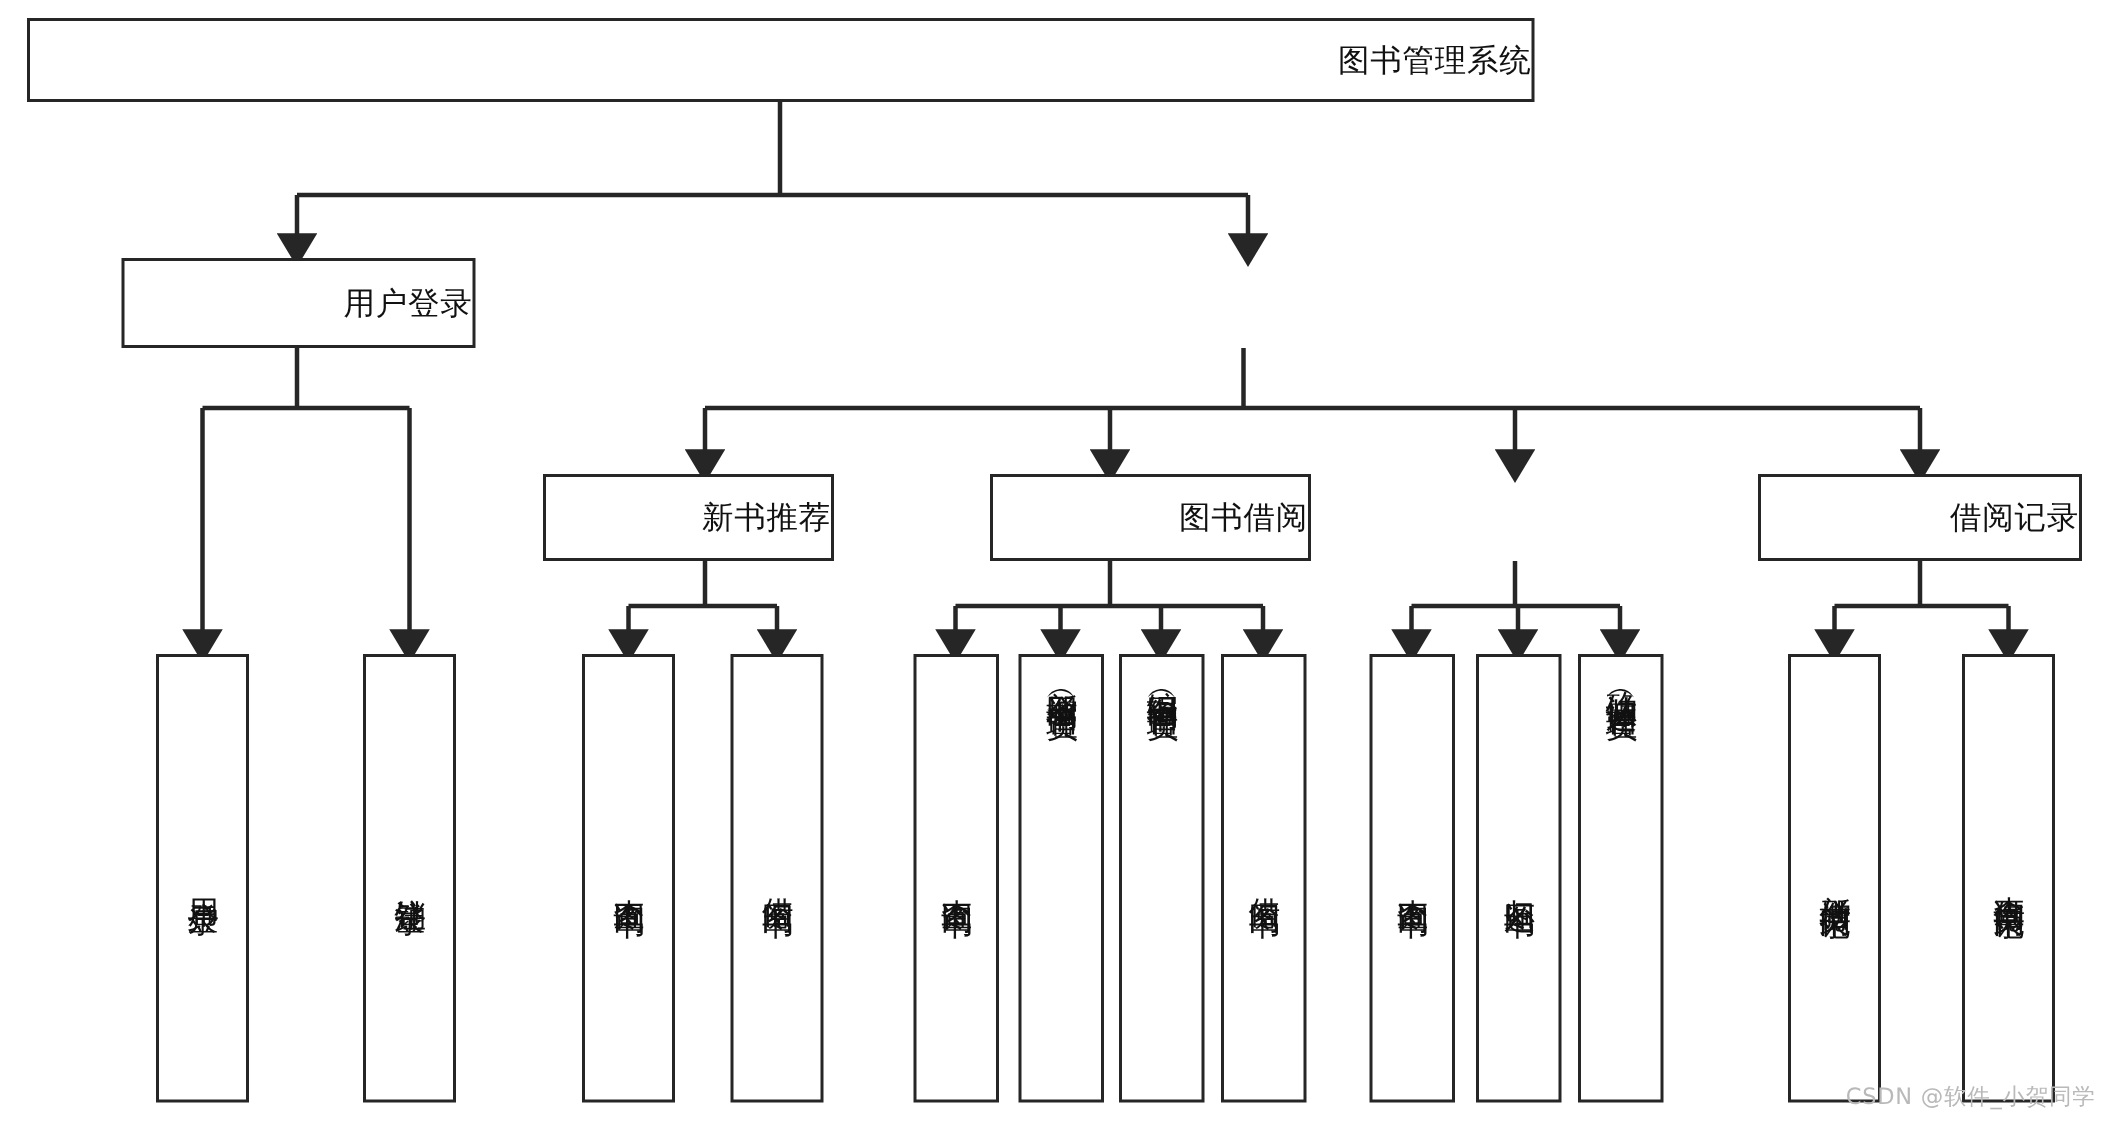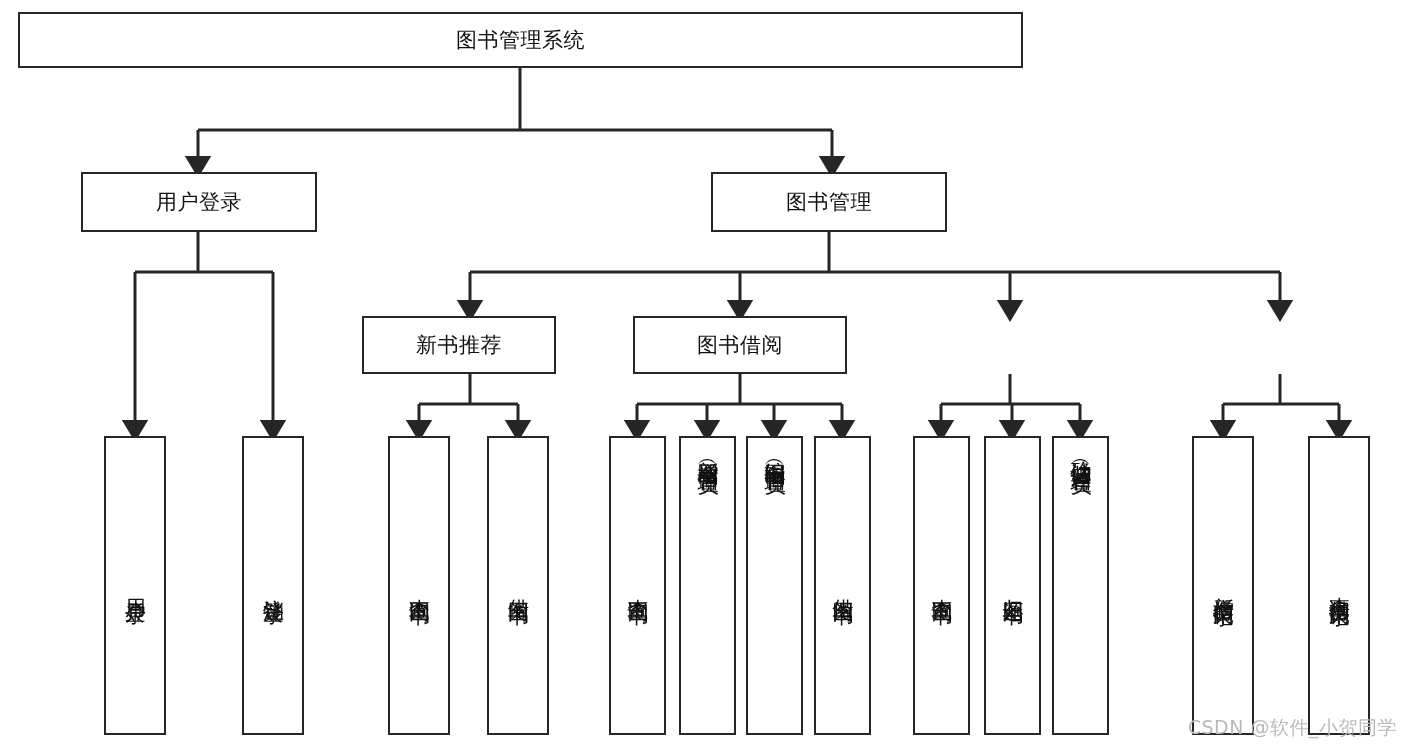--- a/index.html
+++ b/index.html
@@ -28,21 +28,21 @@
     height: 747px;
     pointer-events: none;
   }
   .node {
     position: absolute;
     box-sizing: border-box;
     border: 2px solid #262626;
     background: #ffffff;
     display: flex;
     align-items: center;
-    justify-content: center;
+    justify-content: flex-end;
     color: #1a1a1a;
   }
   .node-label {
     font-size: 21px;
     line-height: 1.15;
     letter-spacing: 0.5px;
     white-space: nowrap;
     color: #111111;
   }
   .node.vertical {
@@ -59,21 +59,21 @@
     white-space: nowrap;
   }
   .node.vertical.centered {
     align-items: center;
     padding-top: 0;
   }
   .watermark {
     position: absolute;
     right: 8px;
     bottom: 6px;
-    font-size: 19px;
+    font-size: 15px;
     color: #b9b9b9;
     letter-spacing: 0.5px;
     white-space: nowrap;
   }
 </style>
 </head>
 <body>
 
 <div id="diagram-root">
 
@@ -128,33 +128,33 @@
   </svg>
 
   <div class="node" style="left:18px; top:12px; width:1005px; height:56px;">
     <span class="node-label">图书管理系统</span>
   </div>
 
   <div class="node" style="left:81px; top:172px; width:236px; height:60px;">
     <span class="node-label">用户登录</span>
   </div>
 
-  <div class="node" style="left:711px; top:172px; width:236px; height:60px;">
-    <span class="node-label">图书管理</span>
-  </div>
 
   <div class="node" style="left:362px; top:316px; width:194px; height:58px;">
     <span class="node-label">新书推荐</span>
   </div>
 
-  <div class="node" style="left:633px; top:316px; width:214px; height:58px;">
+  <div class="node" style="left:660px; top:316px; width:214px; height:58px;">
     <span class="node-label">图书借阅</span>
   </div>
 
 
+  <div class="node" style="left:1172px; top:316px; width:216px; height:58px;">
+    <span class="node-label">借阅记录</span>
+  </div>
 
   <div class="node vertical centered" style="left:104px; top:436px; width:62px; height:299px;">
     <span class="node-label">用户登录</span>
   </div>
 
   <div class="node vertical centered" style="left:242px; top:436px; width:62px; height:299px;">
     <span class="node-label">注销登录</span>
   </div>
 
   <div class="node vertical centered" style="left:388px; top:436px; width:62px; height:299px;">

